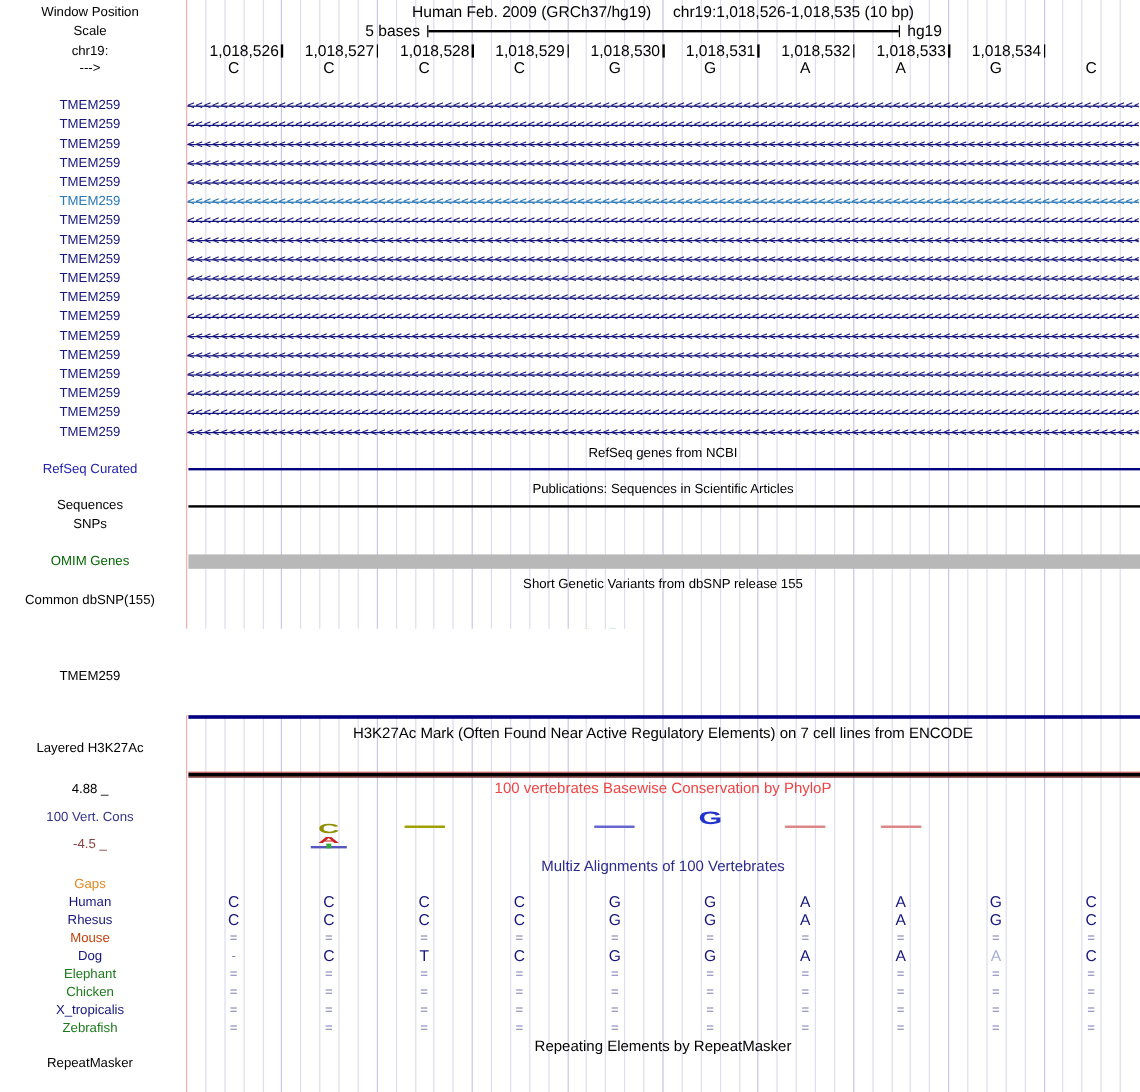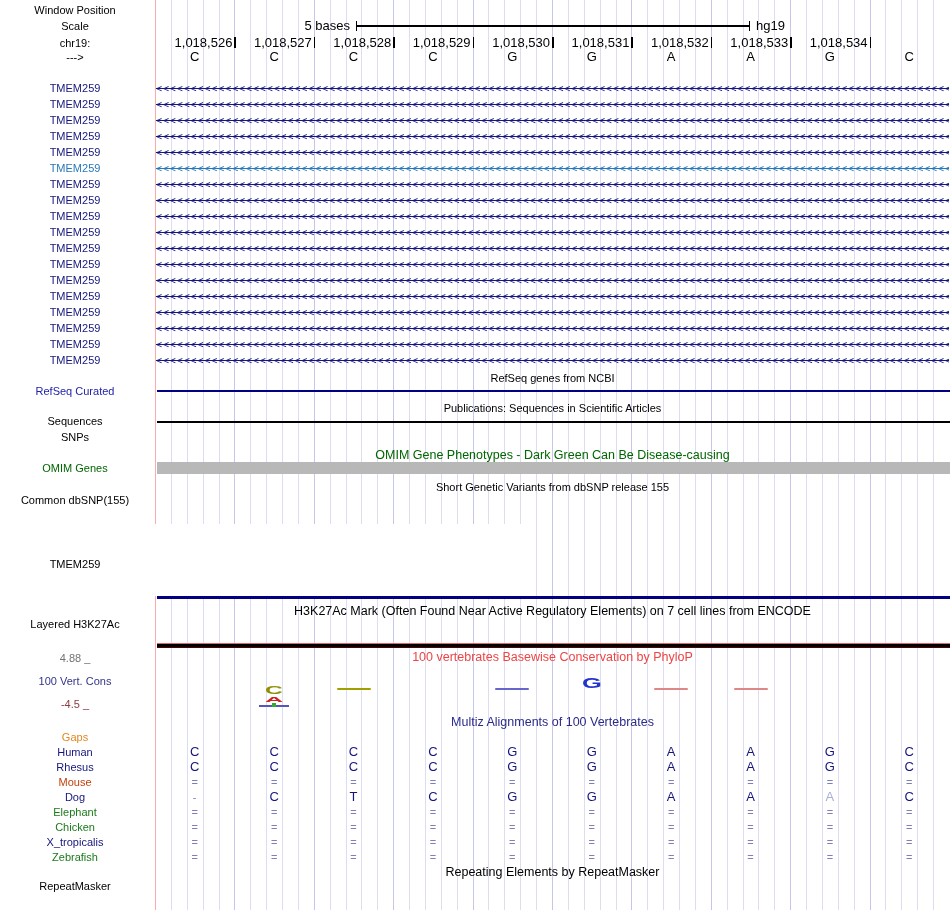--- a/index.html
+++ b/index.html
@@ -295,48 +295,51 @@
       <div class="alncell abs eq" style="left: 412.9px; top: 852px; color: rgb(128, 128, 184);">=</div>
       <div class="alncell abs eq" style="left: 492.3px; top: 852px; color: rgb(128, 128, 184);">=</div>
       <div class="alncell abs eq" style="left: 571.7px; top: 852px; color: rgb(128, 128, 184);">=</div>
       <div class="alncell abs eq" style="left: 651.1px; top: 852px; color: rgb(128, 128, 184);">=</div>
       <div class="alncell abs eq" style="left: 730.5px; top: 852px; color: rgb(128, 128, 184);">=</div>
       <div class="alncell abs eq" style="left: 809.9px; top: 852px; color: rgb(128, 128, 184);">=</div>
       <div class="alncell abs eq" style="left: 889.3px; top: 852px; color: rgb(128, 128, 184);">=</div>
     </div>
 
   <div class="lbl" style="top:3px">Window Position</div>
+  <div class="hdrline">
+    <span>Human Feb. 2009 (GRCh37/hg19)</span>
+    <span>chr19:1,018,526-1,018,535 (10 bp)</span>
+  </div>
 
   <div class="lbl" style="top:19px">Scale</div>
   <div class="abs" style="left:155px;top:19px;width:195px;text-align:right;font-size:13px;line-height:14px">5 bases</div>
   <div class="abs" style="left:356px;top:21px;width:392px;height:10px;border-left:1.5px solid #000;border-right:1.5px solid #000">
     <div class="abs" style="left:0;top:4px;width:100%;height:1.5px;background:#000"></div>
   </div>
   <div class="abs" style="left:756px;top:19px;font-size:13px;line-height:14px">hg19</div>
 
   <div class="lbl" style="top:36px">chr19:</div>
   <div class="lbl" style="top:50px">---&gt;</div>
 
   <div class="title small" style="top:401px">Publications: Sequences in Scientific Articles</div>
   <div class="title small" style="top:371px">RefSeq genes from NCBI</div>
-  <div class="title" style="top:448px;color:#006600">OMIM Gene Phenotypes - Dark Green Can Be Disease-causing</div>
   <div class="title small" style="top:480px">Short Genetic Variants from dbSNP release 155</div>
   <div class="title" style="top:604px">H3K27Ac Mark (Often Found Near Active Regulatory Elements) on 7 cell lines from ENCODE</div>
   <div class="title" style="top:650px;color:#ef4444">100 vertebrates Basewise Conservation by PhyloP</div>
   <div class="title" style="top:715px;color:#2b2b8c">Multiz Alignments of 100 Vertebrates</div>
   <div class="title" style="top:865px">Repeating Elements by RepeatMasker</div>
 
   <div class="lbl" style="top:384px;color:#2222aa">RefSeq Curated</div>
   <div class="lbl" style="top:414px">Sequences</div>
   <div class="lbl" style="top:430px">SNPs</div>
   <div class="lbl" style="top:461px;color:#006600">OMIM Genes</div>
   <div class="lbl" style="top:493px">Common dbSNP(155)</div>
   <div class="lbl" style="top:557px">TMEM259</div>
   <div class="lbl" style="top:617px">Layered H3K27Ac</div>
-  <div class="lbl" style="top:651px;color:#737373">4.88 _</div>
+  <div class="lbl" style="top:651px;color:#000000">4.88 _</div>
   <div class="lbl" style="top:674px;color:#33338c">100 Vert. Cons</div>
   <div class="lbl" style="top:697px;color:#8b4040">-4.5 _</div>
   <div class="lbl" style="top:879px">RepeatMasker</div>
 
   <div class="abs" style="left:157px;top:390px;width:793px;height:2px;background:#000080"></div>
   <div class="abs" style="left:157px;top:421px;width:793px;height:1.5px;background:#000"></div>
   <div class="abs" style="left:157px;top:462px;width:793px;height:12px;background:#b8b8b8"></div>
   <div class="abs" style="left:155px;top:524px;width:380px;height:72px;background:#fff"></div>
   <div class="abs" style="left:157px;top:596px;width:793px;height:3px;background:#000080"></div>
   <div class="abs" style="left:157px;top:643px;width:793px;height:1px;background:#e06666"></div>

